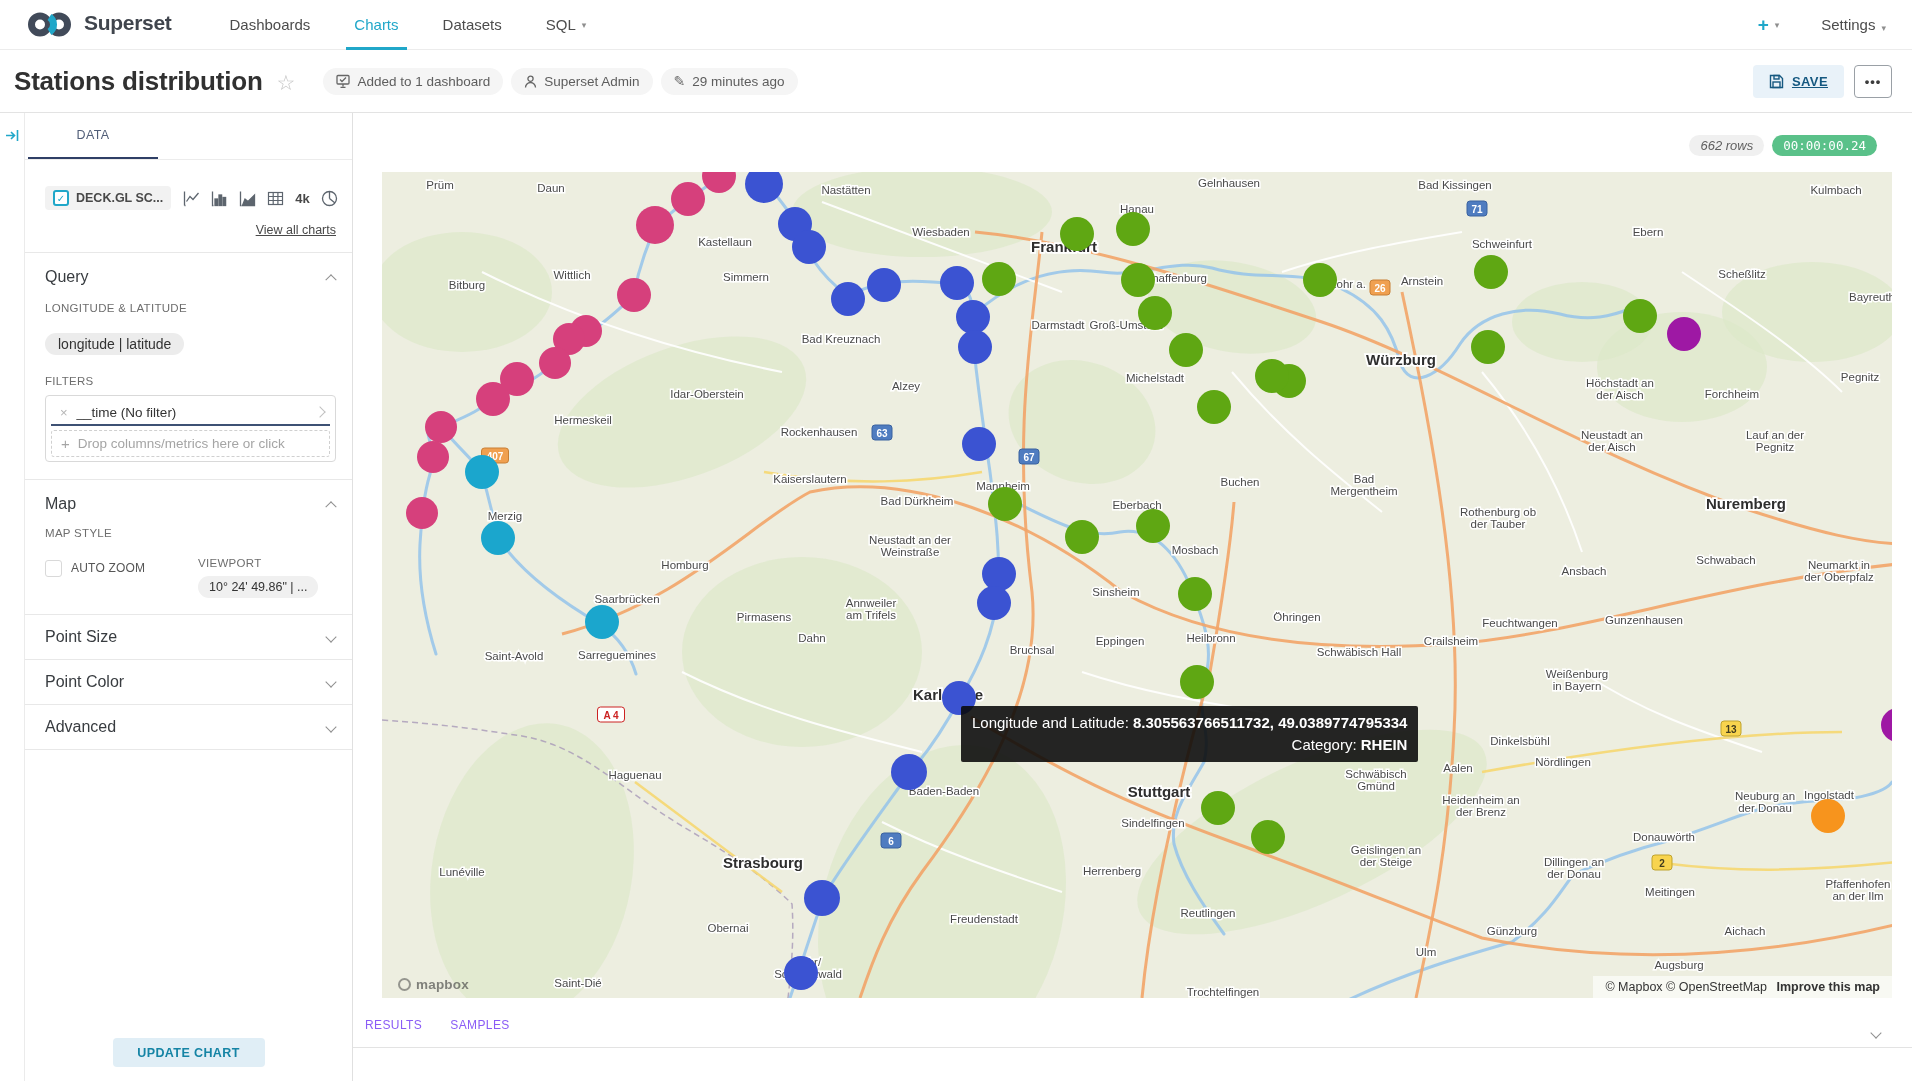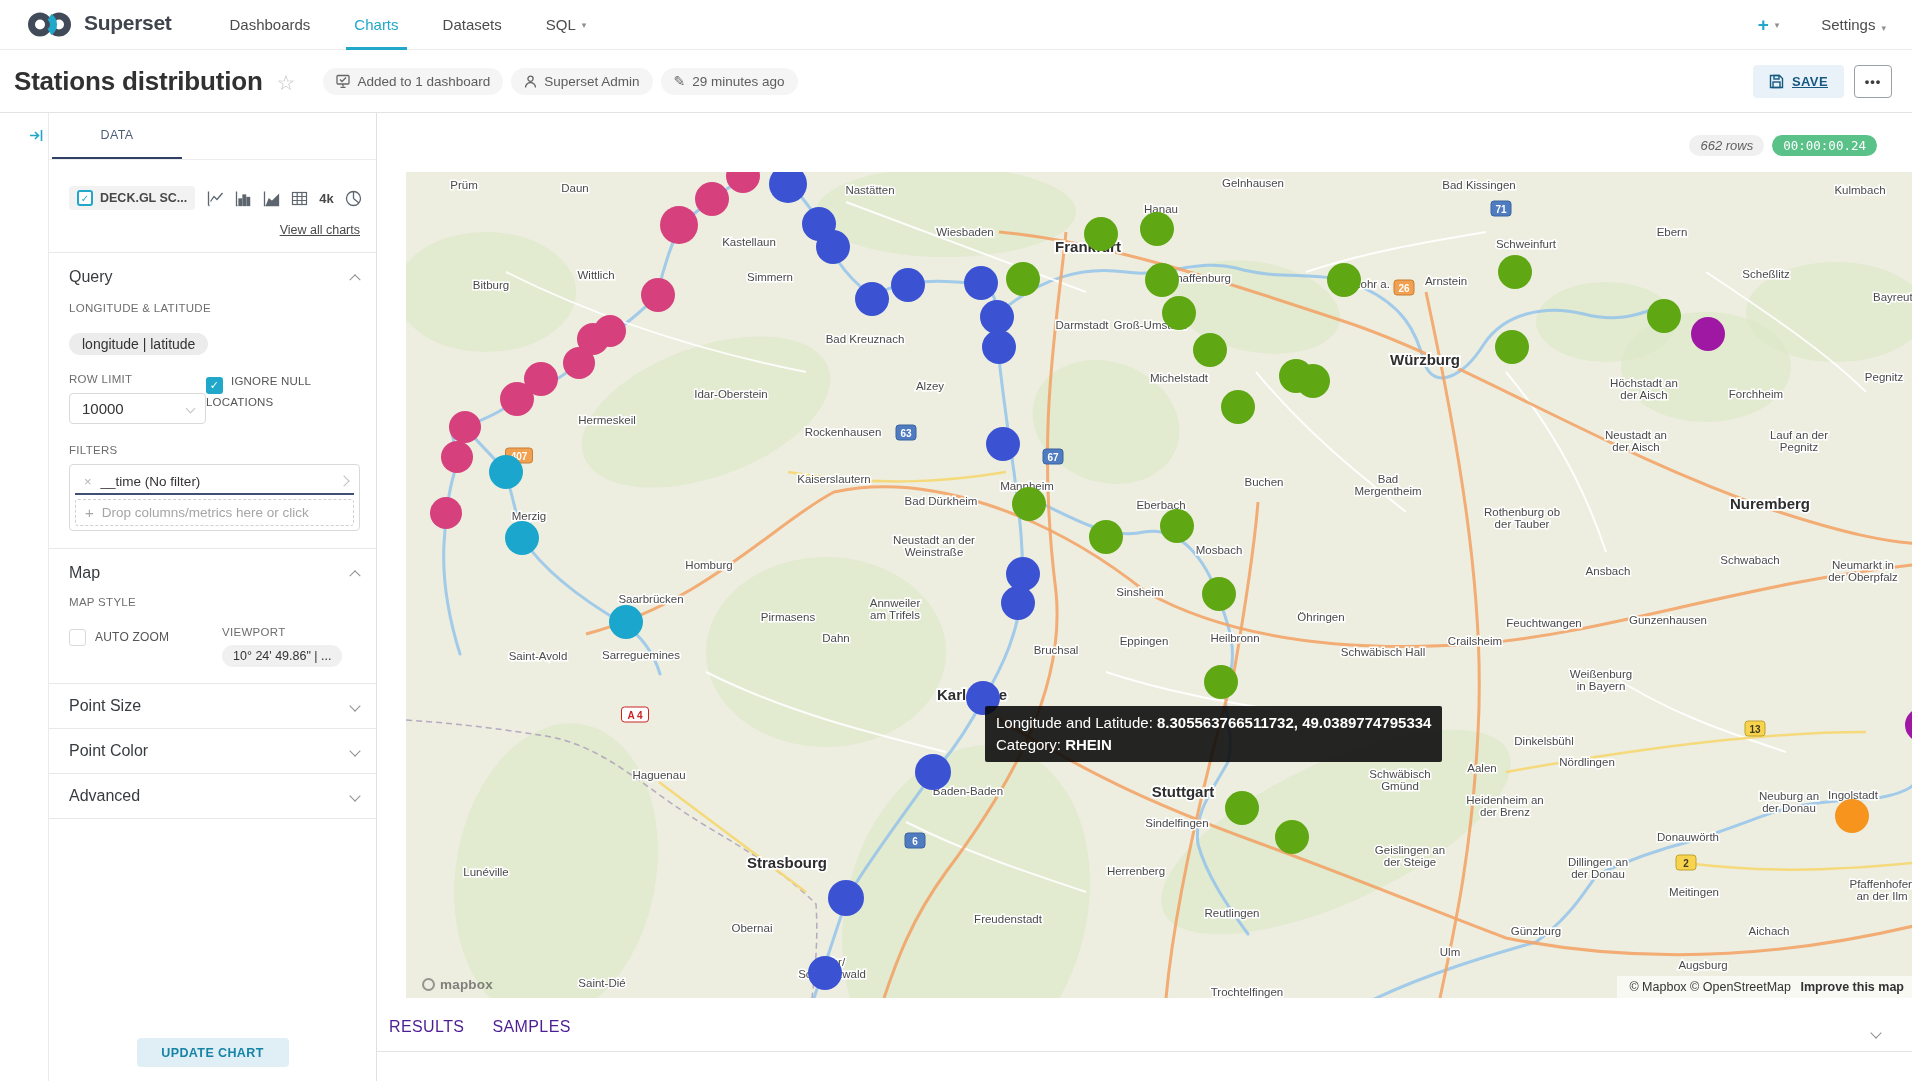--- a/index.html
+++ b/index.html
@@ -26,21 +26,21 @@
   .star { font-size:21px; color:#c3c3c3; margin:4px 0 0 14px; cursor:pointer; }
   .hdr-badges { display:flex; align-items:center; gap:8px; margin-left:28px; }
   .pill-badge { display:flex; align-items:center; gap:7px; background:#f5f5f5; border-radius:14px; height:27px; padding:0 13px; font-size:13.5px; color:#5d5d5d; }
   .pill-badge .bicon { color:#666; display:flex; }
   .pencil-glyph { font-size:14px; color:#666; }
   .hdr-right { margin-left:auto; display:flex; align-items:center; gap:10px; }
   .save-btn { display:flex; align-items:center; gap:8px; background:#e9f2f9; color:#155880; border:none; border-radius:4px; height:33px; padding:0 16px; font-size:13px; font-weight:bold; letter-spacing:.4px; cursor:pointer; font-family:inherit;text-decoration:underline; }
   .more-btn { width:38px; height:33px; background:#fff; border:1px solid #9aa0a6; border-radius:4px; color:#3d3d3d; font-size:13px; font-weight:bold; letter-spacing:1px; cursor:pointer; }
 
   
-  .body { display:flex; height:968px;padding-left:24px; }
+  .body { display:flex; height:968px; }
   .strip { width:25px; border-right:1px solid #ebebeb; padding-top:15px; display:flex; justify-content:center; }
   .panel { width:328px; border-right:1px solid #e0e0e0; position:relative; }
   .tabbar { height:47px; border-bottom:1px solid #ececec; }
   .tab { width:130px; margin-left:3px; height:100%; display:flex; align-items:center; justify-content:center; font-size:12.5px; letter-spacing:.4px; color:#515e78; border-bottom:2.5px solid #2f3f66; cursor:pointer; }
 
   .viz-row { margin:26px 16px 0 20px; display:flex; align-items:center; gap:12px; }
   .viz-chip { display:flex; align-items:center; gap:7px; background:#f2f2f2; border-radius:4px; padding:4px 8px; cursor:pointer; }
   .viz-chip .lbl { font-size:12.5px; font-weight:bold; color:#484848; white-space:nowrap; }
   .viz-icons { display:flex; align-items:center; gap:11px; color:#5d656e; }
   .viz-icons svg { display:block; cursor:pointer; }
@@ -84,30 +84,30 @@
   .update-btn { position:absolute; bottom:14px; left:50%; transform:translateX(-50%); width:152px; height:29px; background:#e0eef6; color:#1584a5; border:none; border-radius:4px; font-size:12.5px; font-weight:bold; letter-spacing:.4px; cursor:pointer; font-family:inherit; }
 
   
   .main { flex:1; position:relative; background:#fff; }
   .badges-row { position:absolute; top:22px; right:35px; display:flex; gap:8px; align-items:center; }
   .rows-pill { background:#f0f0f0; color:#5f5f5f; font-size:13px; border-radius:12px; padding:3px 11px;font-style:italic; }
   .timer-pill { background:#5ac189; color:#fff; font-size:12.5px; border-radius:12px; padding:3px 11px; font-family:"DejaVu Sans Mono", monospace; }
 
   .map-wrap { position:absolute; left:29px; top:59px; width:1510px; height:826px; overflow:hidden; cursor:grab; }
   .map-wrap svg { display:block; }
-  .tooltip { position:absolute; left:579px; top:534px; background:rgba(8,8,8,.88); color:#fff; padding:6px 11px; border-radius:2px; font-size:15px; line-height:22px; white-space:nowrap; pointer-events:none; }
+  .tooltip { position:absolute; left:579px; top:534px; background:rgba(8,8,8,.88); color:#fff; padding:6px 11px; border-radius:2px; font-size:15px; line-height:22px; white-space:nowrap; pointer-events:none;text-align:right; }
   .mapbox-logo { position:absolute; left:16px; bottom:6px; display:flex; align-items:center; gap:5px; color:rgba(60,60,60,.62); font-weight:bold; font-size:13.5px; letter-spacing:.2px; }
   .mapbox-logo .ring { width:13px; height:13px; border:2.5px solid rgba(60,60,60,.5); border-radius:50%; }
   .attrib { position:absolute; right:0; bottom:0; background:rgba(255,255,255,.62); padding:4px 12px; font-size:12.5px; color:#333; }
   .attrib b { margin-left:6px; cursor:pointer; }
   .attrib span { cursor:pointer; }
 
   .south { position:absolute; top:905px; left:0; right:0; }
   .south-tabs { display:flex; gap:28px; padding-left:12px; border-bottom:1px solid #e3e3e3; }
-  .south-tab { font-size:16px; letter-spacing:.4px; color:#4c1d95; padding-bottom:15px; cursor:pointer; }
+  .south-tab { font-size:12px; letter-spacing:.4px; color:#8b5cf6; padding-bottom:15px; cursor:pointer; }
   .south-chev { position:absolute; right:32px; top:5px; cursor:pointer; }
 </style>
 </head>
 <body>
 
 <nav class="navbar">
   <div class="brand">
     <svg width="52" height="27" viewBox="0 0 52 27">
       <circle cx="16" cy="13.5" r="8.5" fill="none" stroke="#414a59" stroke-width="7"></circle>
       <circle cx="35" cy="13.5" r="8.5" fill="none" stroke="#414a59" stroke-width="7"></circle>
@@ -231,32 +231,20 @@
     </div>
     <hr class="divider">
 
     <div class="sec-head">
       <span class="sec-title">Query</span>
       <span class="chev up"></span>
     </div>
     <div class="pad">
       <div class="ctl-label" style="margin-top:6px;">LONGITUDE &amp; LATITUDE</div>
       <span class="chip-pill">longitude | latitude</span>
-    </div>
-    <div class="two-col">
-      <div class="col-left">
-        <div class="ctl-label">ROW LIMIT</div>
-        <div class="select-box small">
-          <span>10000</span>
-          <span class="chev down"></span>
-        </div>
-      </div>
-      <div class="wrap-label">
-        <span class="cb checked">✓</span><span>IGNORE NULL LOCATIONS</span>
-      </div>
     </div>
     <div class="pad" style="margin-top:20px;">
       <div class="ctl-label">FILTERS</div>
     </div>
     <div class="filters-box">
       <div class="filter-chip">
         <span class="close">×</span>
         <span class="txt">__time (No filter)</span>
         <span class="chev right"></span>
       </div>

